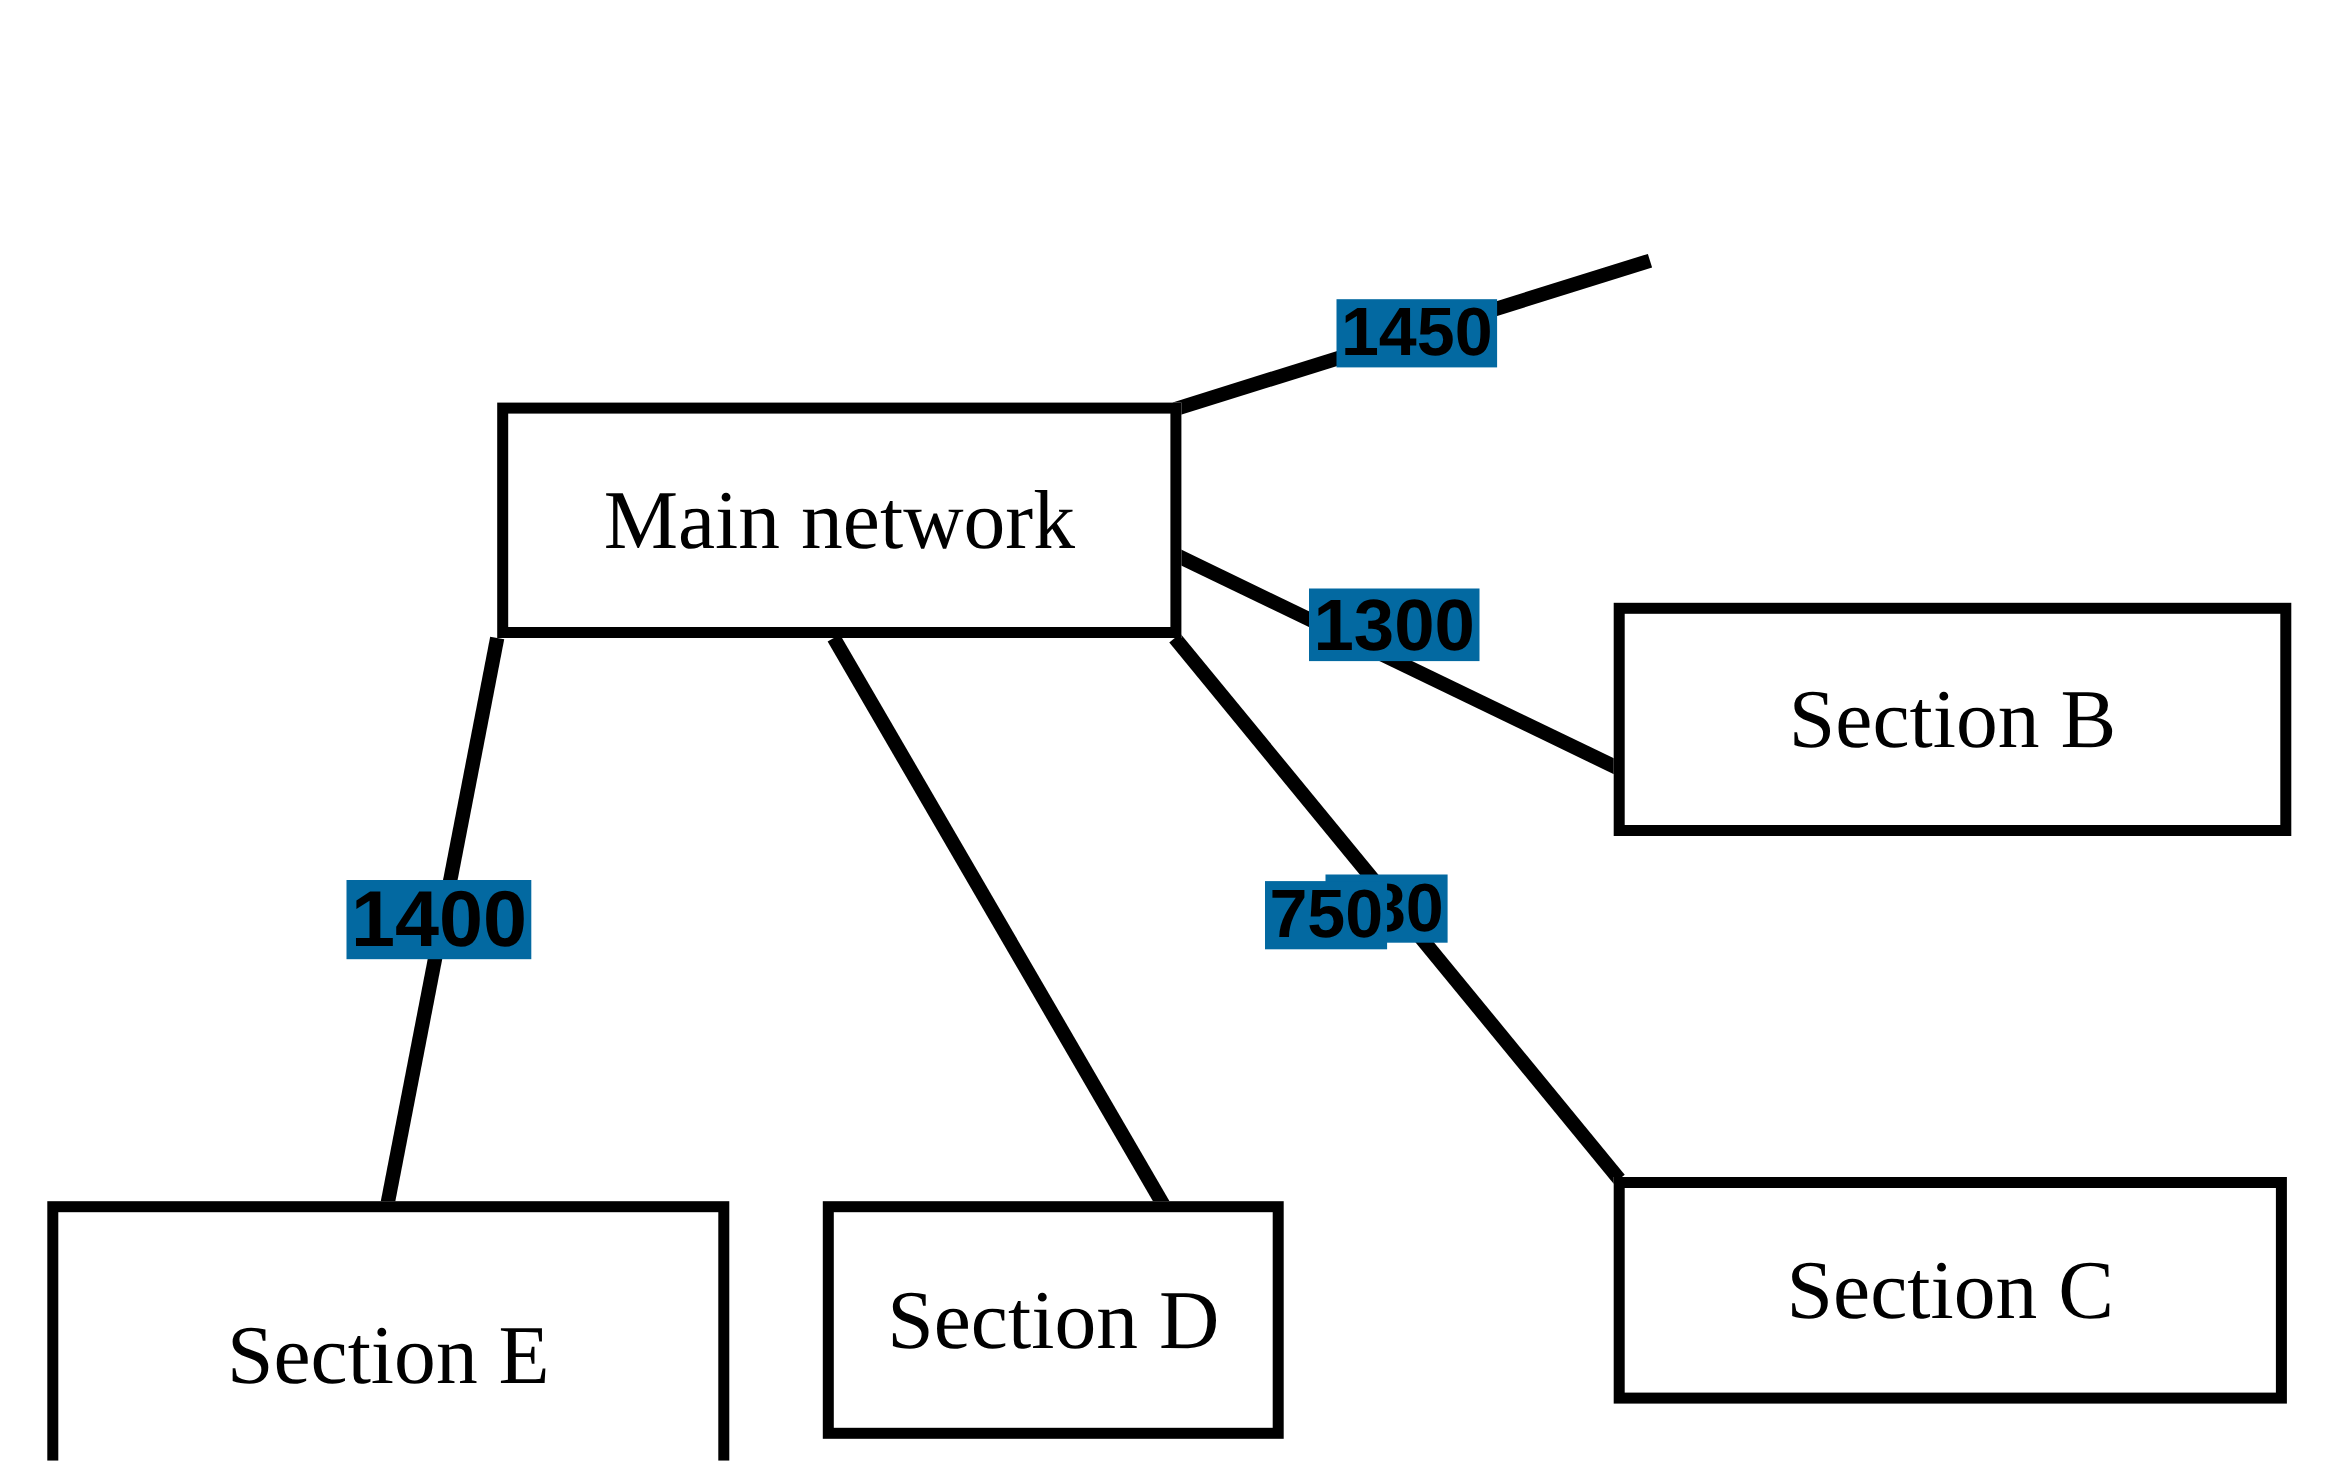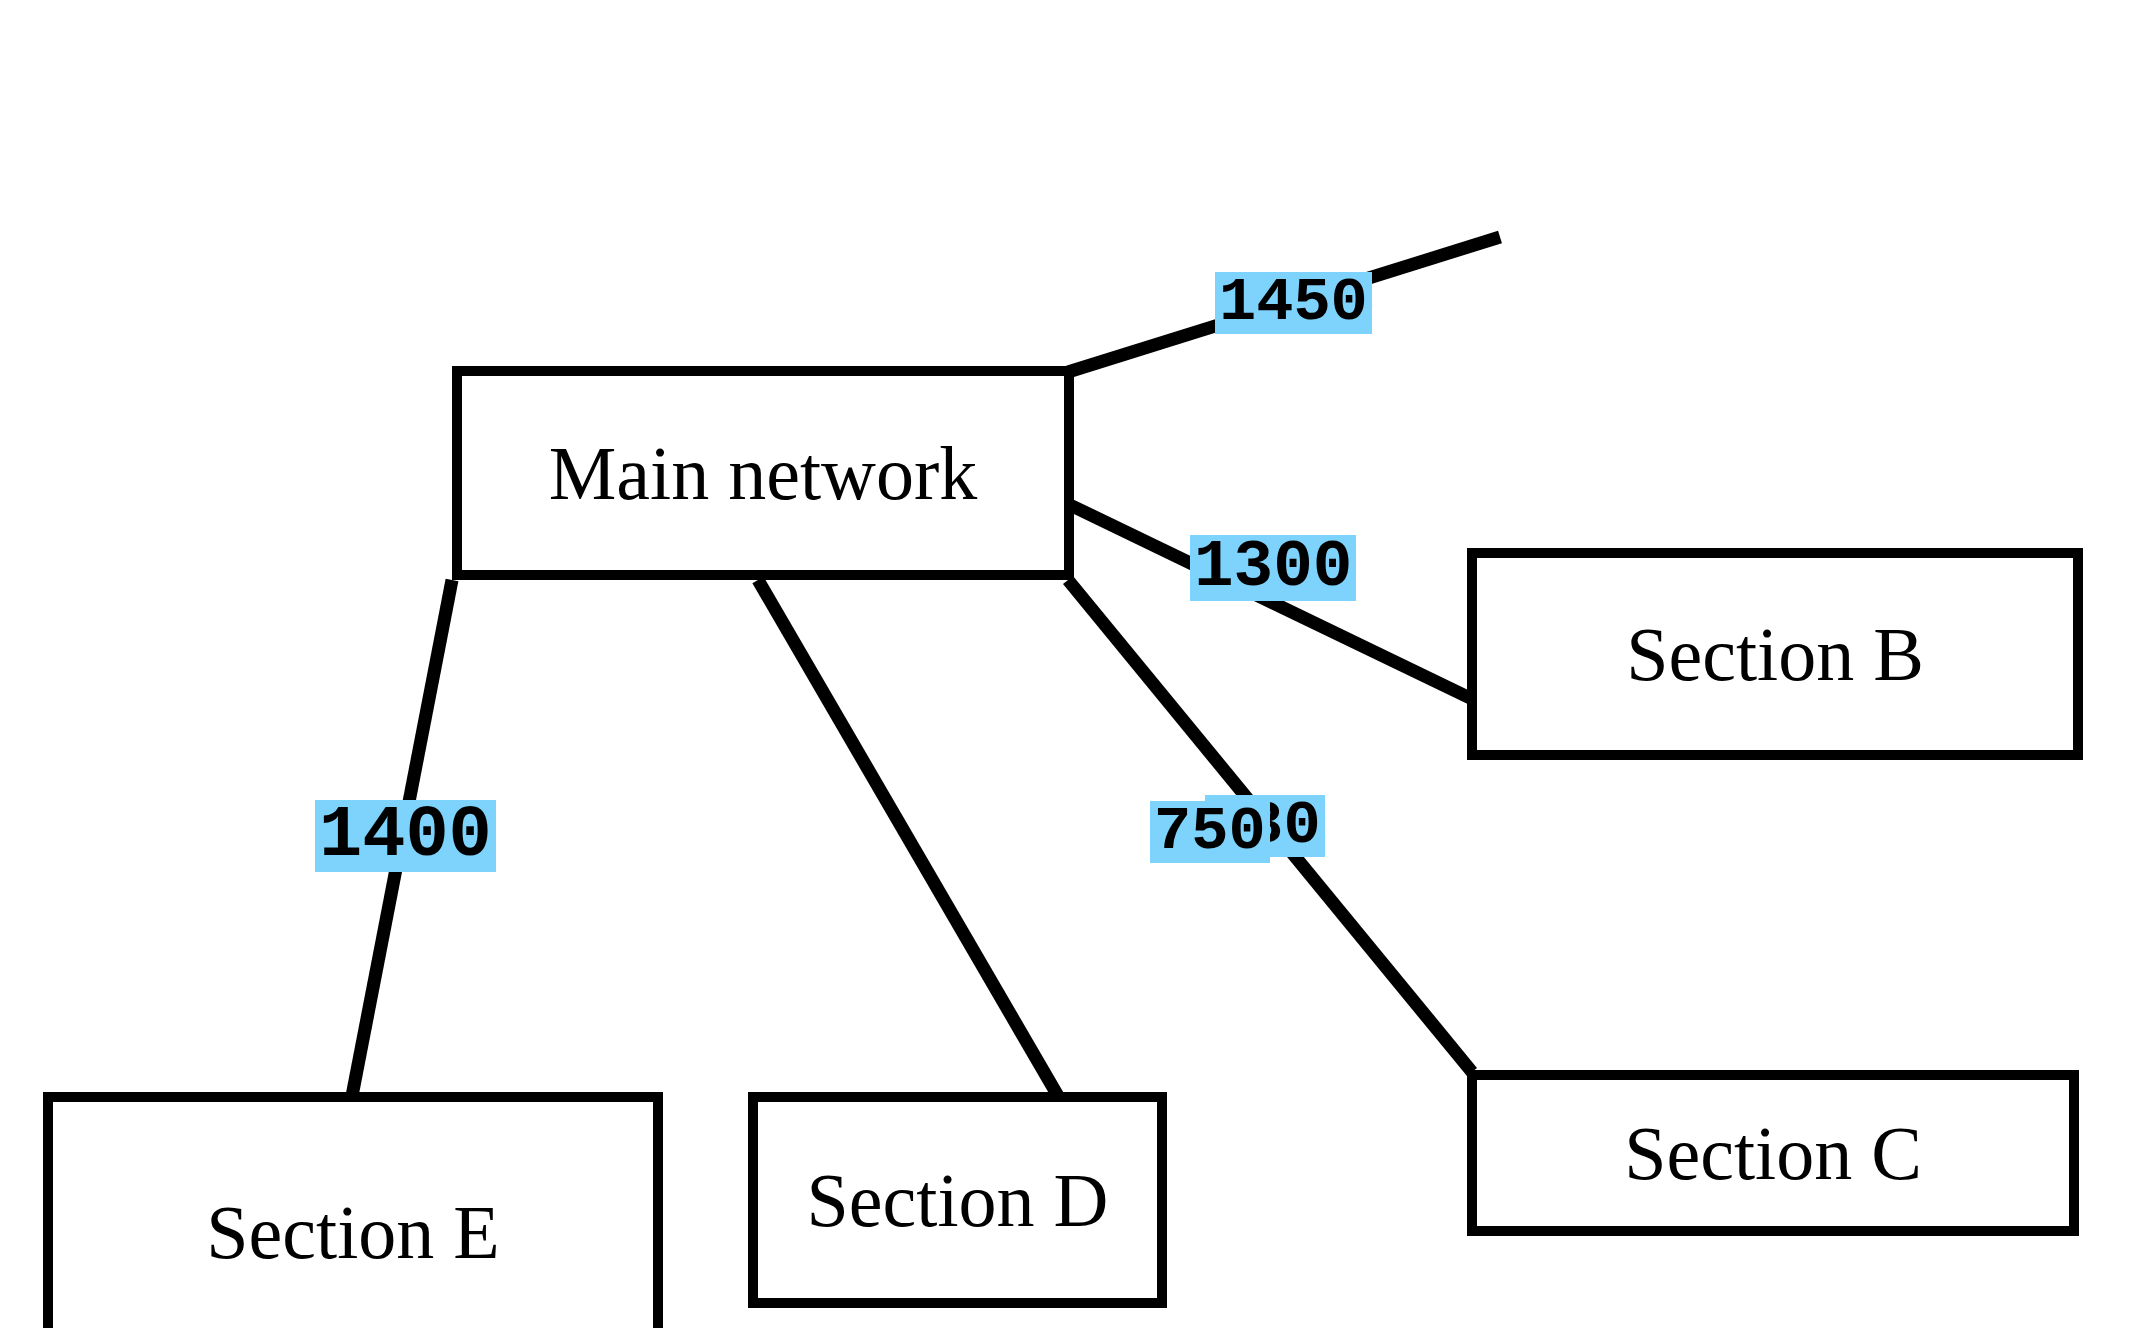--- a/index.html
+++ b/index.html
@@ -35,27 +35,27 @@
   }
   .node-label {
     font-family: "Liberation Serif", "DejaVu Serif", serif;
     font-weight: 400;
     color: #000000;
     line-height: 1;
     white-space: nowrap;
   }
   .edge-label {
     position: absolute;
-    font-family: Liberation Mono, monospace;
+    font-family: Liberation Sans, sans-serif;
     font-weight: 700;
     color: #000000;
     line-height: 1;
     white-space: nowrap;
     z-index: 6;
-    background: #7dd3fc;
+    background: #0369a1;
     padding: 0 4px;
   }
 </style>
 </head>
 <body>
 
 <div id="diagram-root">
 
   <svg id="diagram-svg" viewBox="0 0 2135 1328" preserveAspectRatio="none" xmlns="http://www.w3.org/2000/svg">
     <g id="edges-group" stroke="#000000" stroke-width="13" stroke-linecap="butt" fill="none">
@@ -69,21 +69,21 @@
 
   <div class="node-box" id="node-main" style="left:452px; top:366px; width:622px; height:214px;">
     <span class="node-label" style="font-size:76px;">Main network</span>
   </div>
 
 
   <div class="node-box" id="node-section-b" style="left:1467px; top:548px; width:616px; height:212px;">
     <span class="node-label" style="font-size:76px;">Section B</span>
   </div>
 
-  <div class="node-box" id="node-section-c" style="left:1467px; top:1070px; width:612px; height:166px;">
+  <div class="node-box" id="node-section-c" style="left:1467px; top:1070px; width:612px; height:206px;">
     <span class="node-label" style="font-size:76px;">Section C</span>
   </div>
 
   <div class="node-box" id="node-section-d" style="left:748px; top:1092px; width:419px; height:216px;">
     <span class="node-label" style="font-size:76px;">Section D</span>
   </div>
 
   <div class="node-box" id="node-section-e" style="left:43px; top:1092px; width:620px; height:280px;">
     <span class="node-label" style="font-size:76px;">Section E</span>
   </div>

